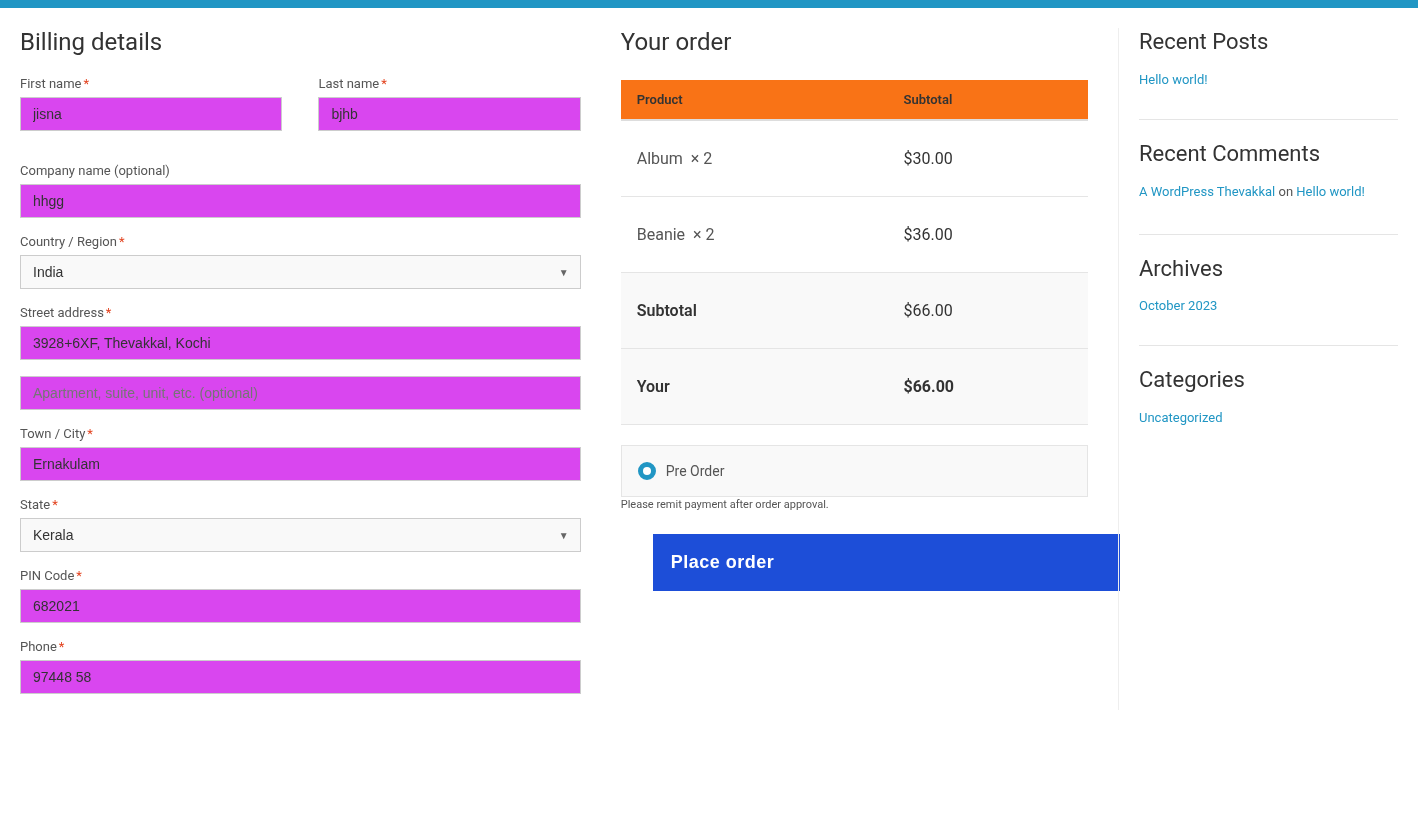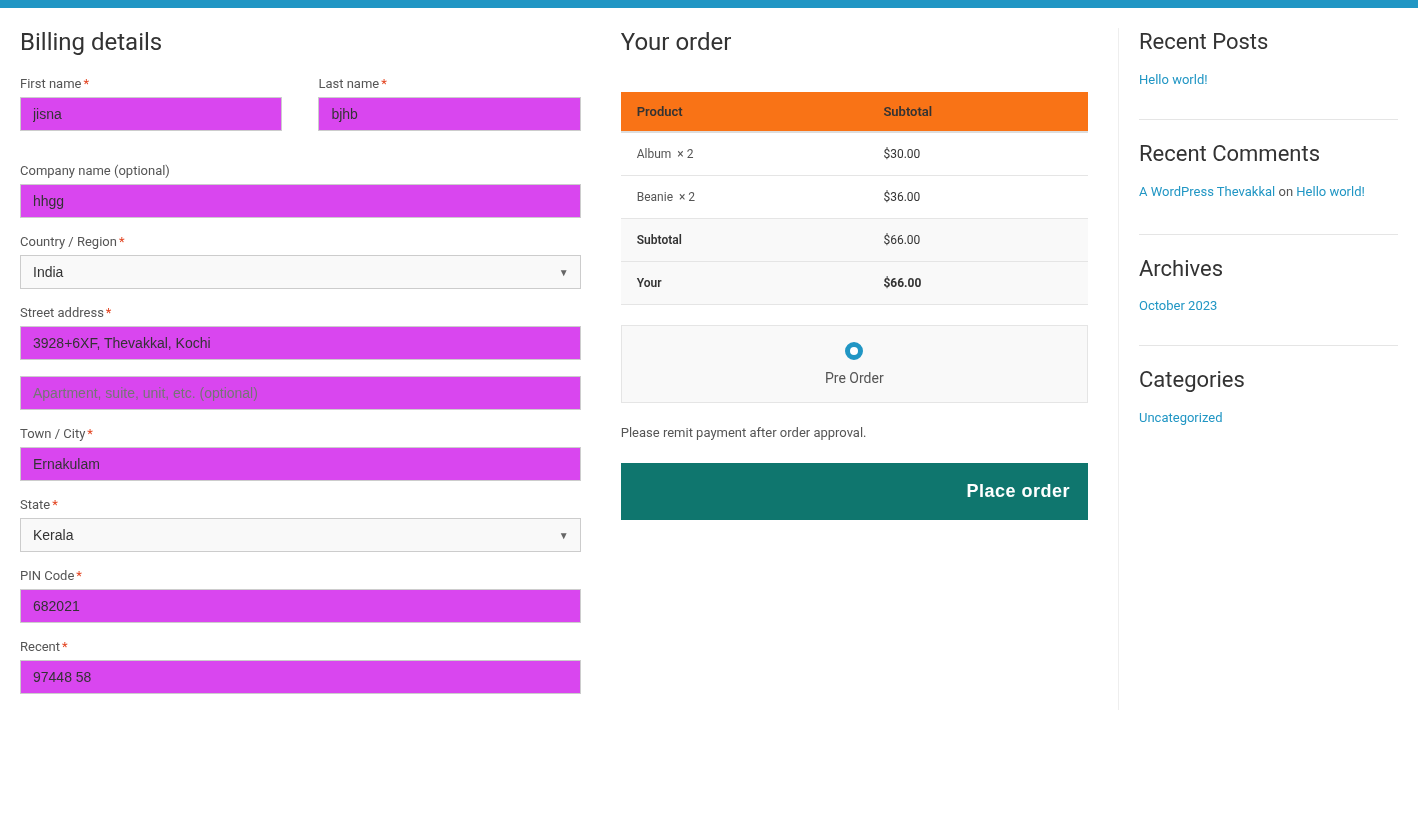--- a/index.html
+++ b/index.html
@@ -112,42 +112,42 @@
       pointer-events: none;
       font-size: 10px;
       color: #666;
     }
 
     
     .order-title {
       font-size: 24px;
       font-weight: 400;
       color: #333;
-      margin-bottom: 36px;
+      margin-bottom: 24px;
     }
 
     .order-table {
       width: 100%;
       border-collapse: collapse;
     }
 
     .order-table th {
       background: #f97316;
       padding: 12px 16px;
       text-align: left;
       font-weight: 600;
       font-size: 13px;
       color: #333;
       border-bottom: 2px solid #ddd;
     }
 
     .order-table td {
-      padding: 14px 16px;
+      padding: 28px 16px;
       border-bottom: 1px solid #e5e5e5;
-      font-size: 12px;
+      font-size: 16px;
     }
 
     .order-table tr.subtotal-row td,
     .order-table tr.total-row td {
       background: #f9f9f9;
     }
 
     .order-table tr.total-row td {
       font-weight: 600;
     }
@@ -165,21 +165,20 @@
       margin-top: 20px;
       padding: 16px;
       background: #f9f9f9;
       border: 1px solid #e5e5e5;
     }
 
     .payment-option {
       display: flex;
       align-items: center;
       gap: 10px;
-      flex-direction: column;
     }
 
     .radio-circle {
       width: 18px;
       height: 18px;
       border-radius: 50%;
       border: 2px solid #2196c4;
       background: #2196c4;
       display: flex;
       align-items: center;
@@ -194,39 +193,40 @@
       border-radius: 50%;
       background: #fff;
     }
 
     .payment-label {
       font-size: 14px;
       color: #555;
     }
 
     .payment-note {
-      margin-top: 20px;
-      font-size: 13px;
+      margin-top: 0;
+      font-size: 11px;
       color: #555;
       line-height: 1.5;
     }
 
     .place-order-btn {
       display: block;
       width: 100%;
       padding: 18px;
-      background: #0f766e;
+      background: #1d4ed8;
       color: #fff;
       font-size: 18px;
       font-weight: 700;
       border: none;
       cursor: pointer;
       margin-top: 20px;
-      text-align: right;
+      text-align: left;
       letter-spacing: 0.5px;
+      margin-left: 32px;
     }
 
     
     .sidebar-section {
       margin-bottom: 32px;
     }
 
     .sidebar-heading {
       font-size: 22px;
       font-weight: 400;
@@ -335,21 +335,21 @@
 
       <div class="form-group">
         <label class="form-label">
           <span>PIN Code</span><span class="required">*</span>
         </label>
         <input class="form-input" type="text" value="682021" style="">
       </div>
 
       <div class="form-group">
         <label class="form-label">
-          <span>Recent</span><span class="required">*</span>
+          <span>Phone</span><span class="required">*</span>
         </label>
         <input class="form-input" type="text" value="97448 58" style="">
       </div>
     </div>
 
     <div class="order-section">
       <h2 class="order-title">Your order</h2>
 
       <table class="order-table">
         <thead>

